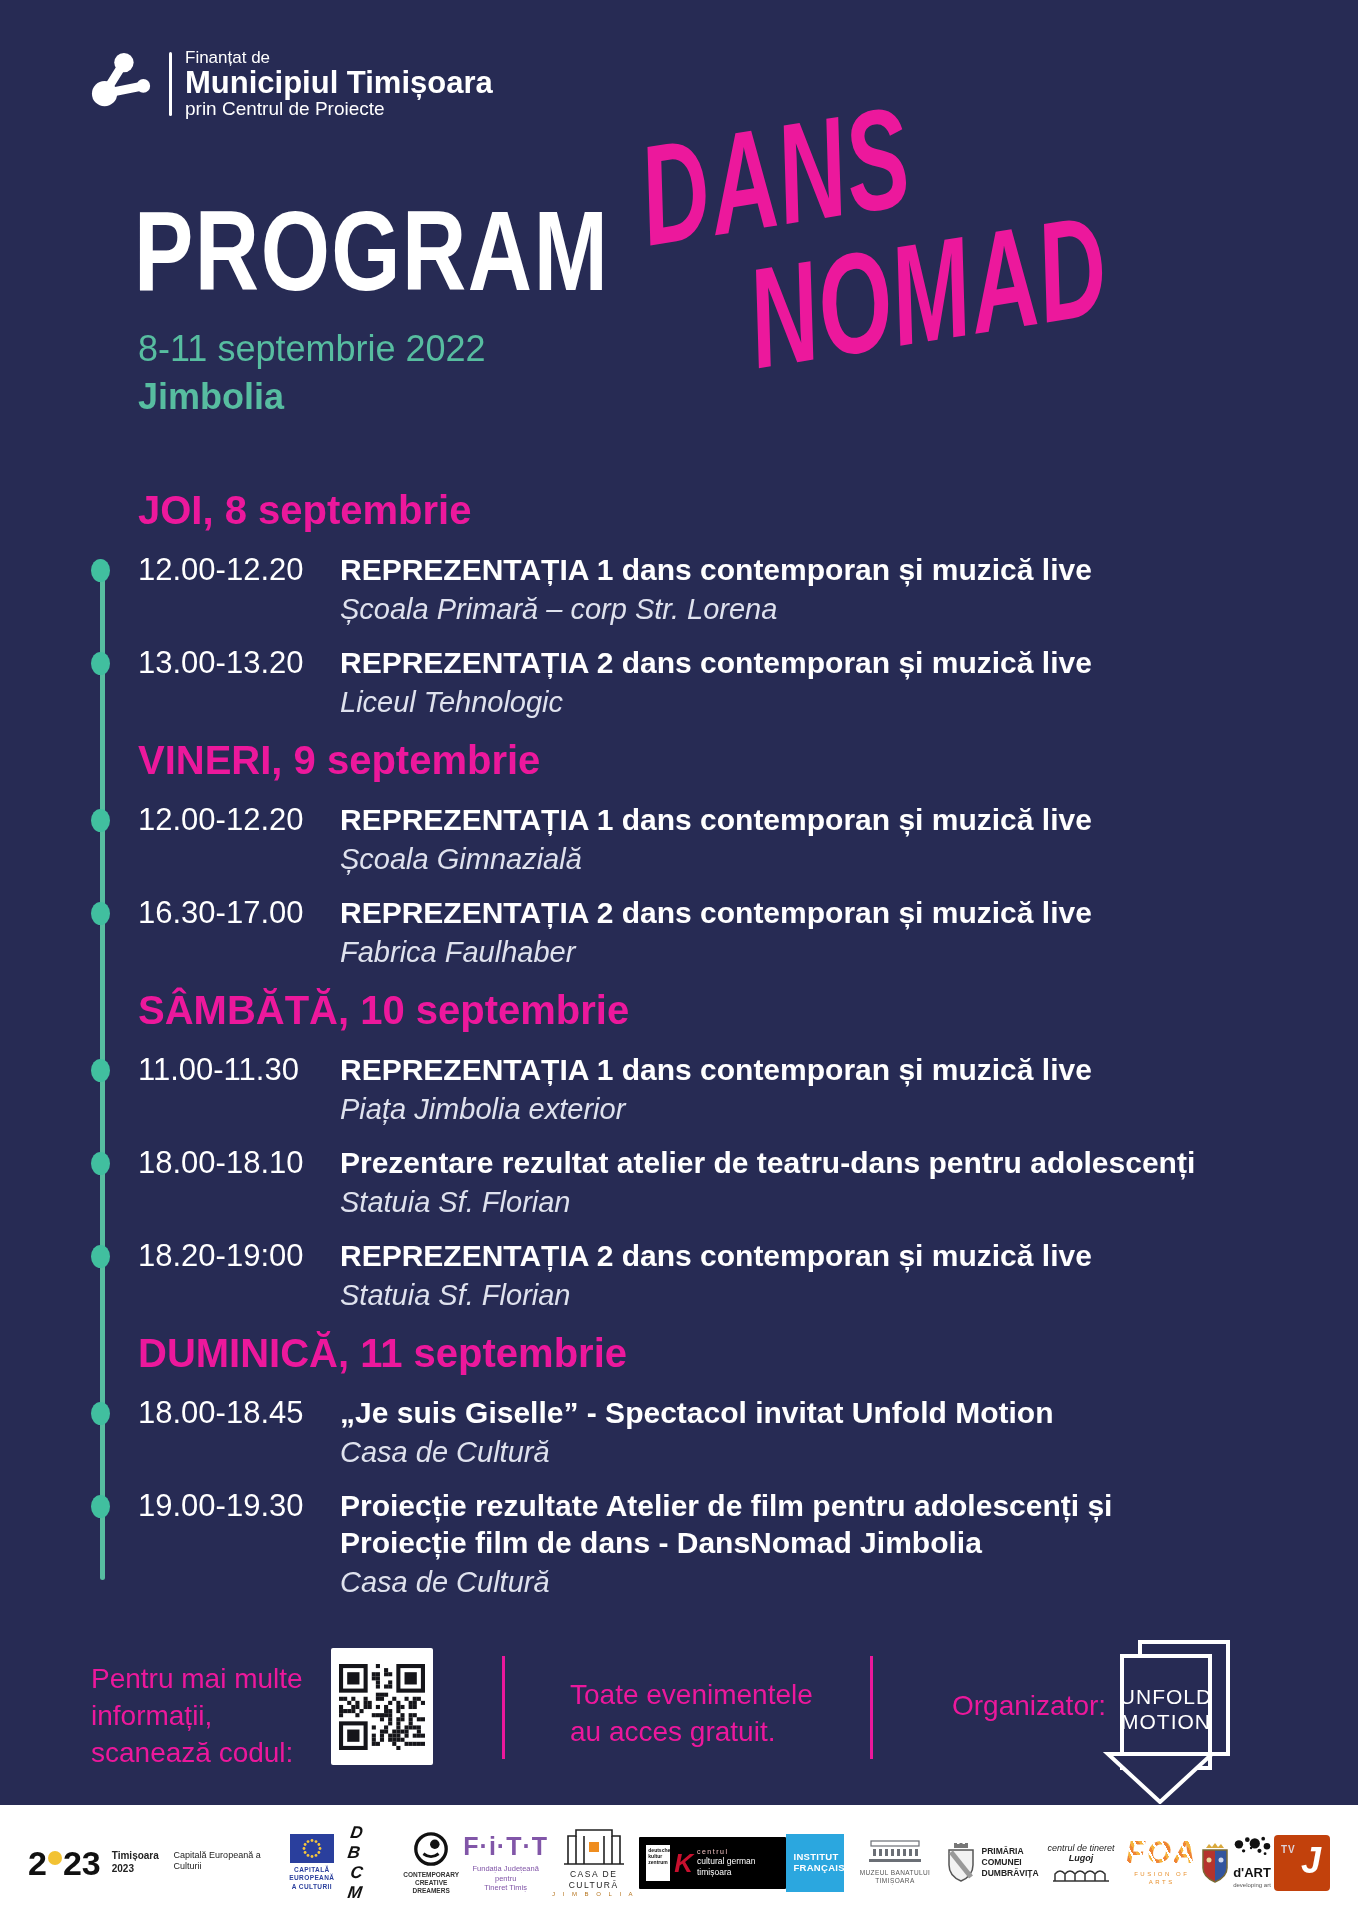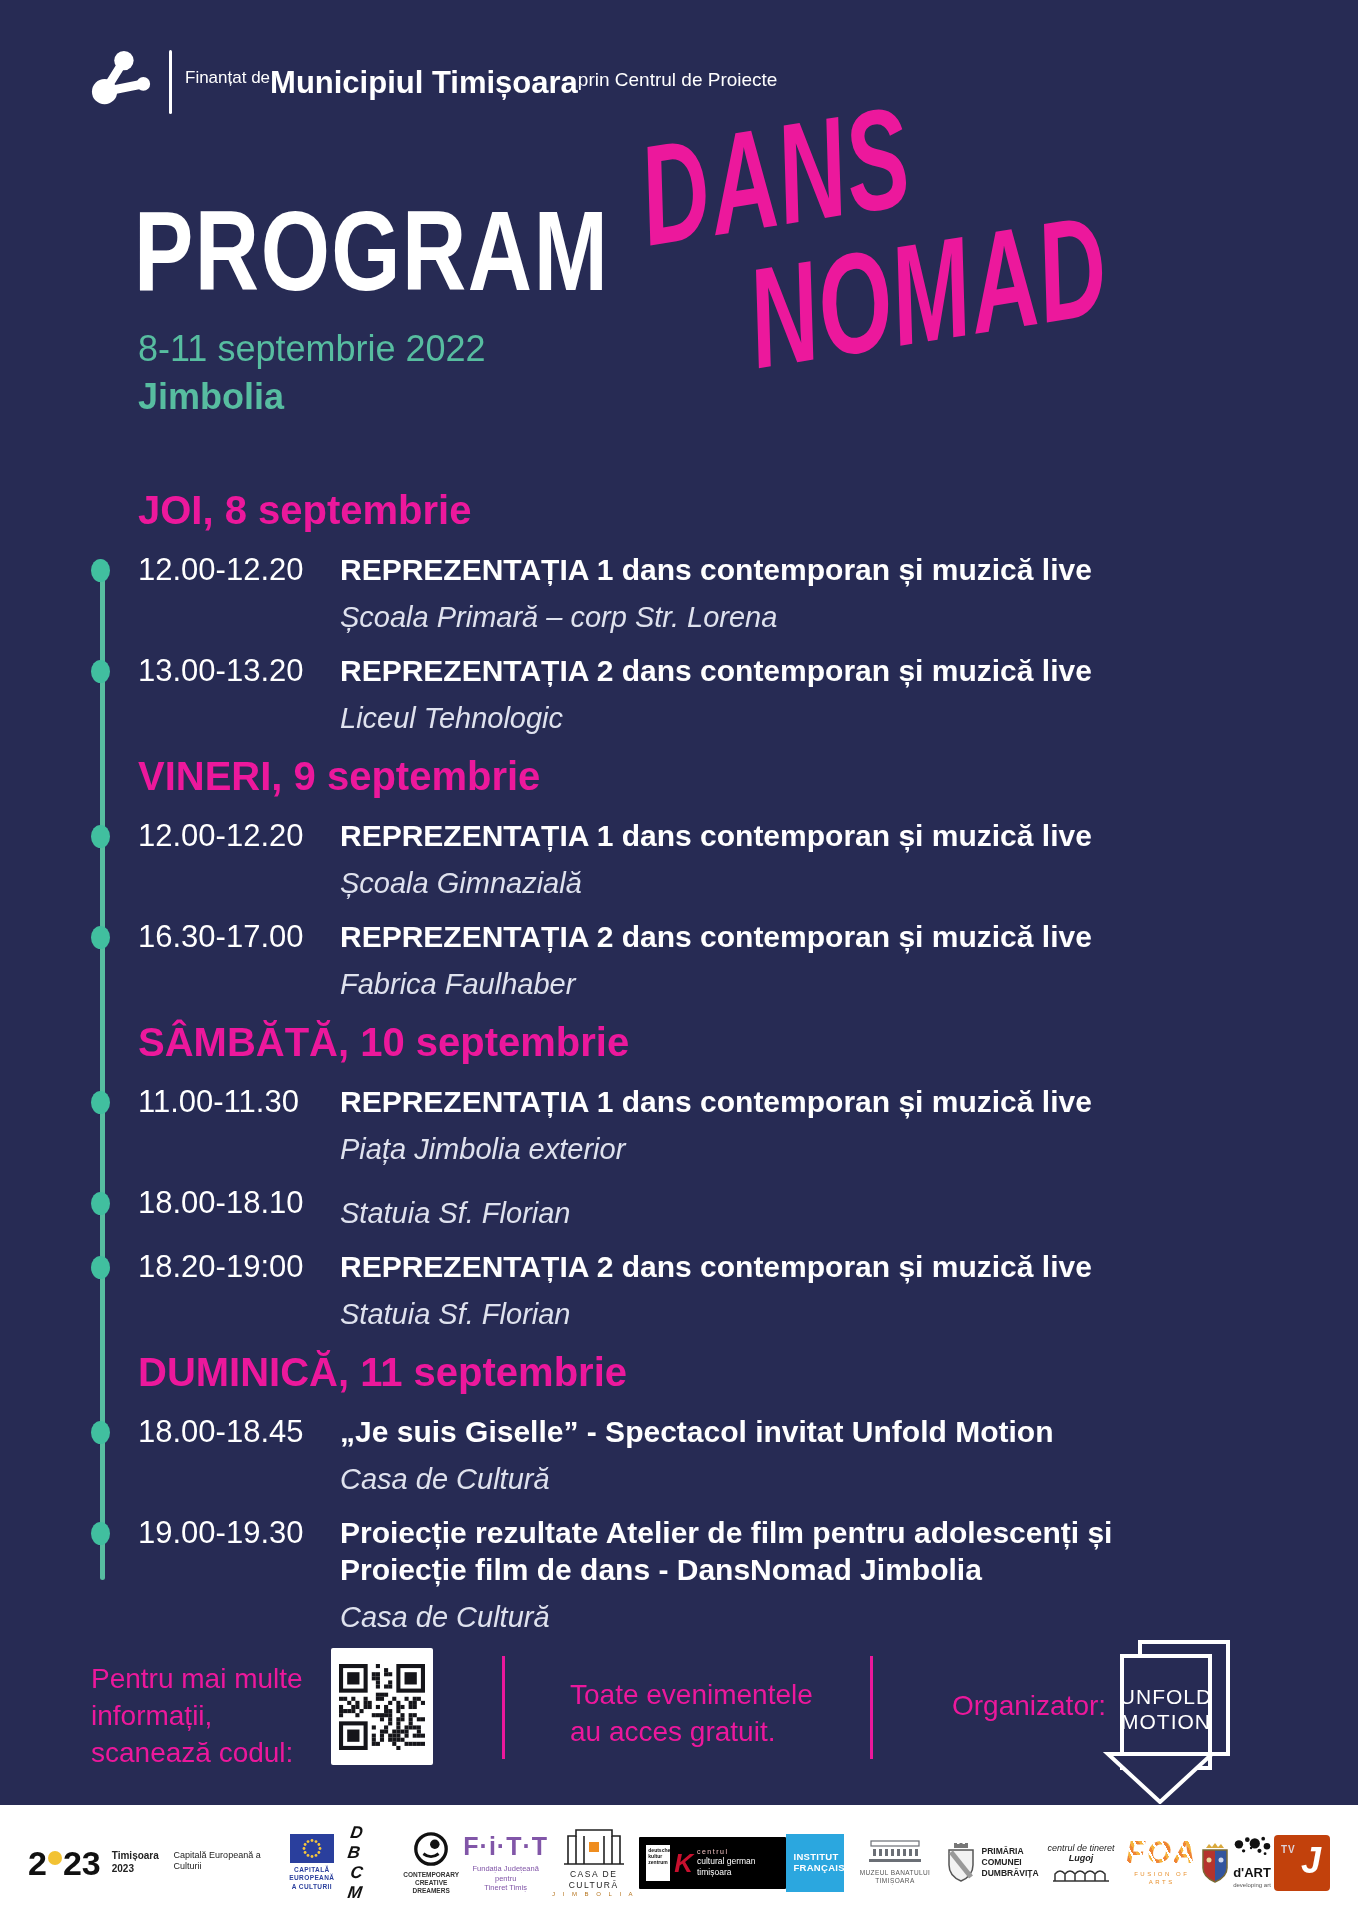--- a/index.html
+++ b/index.html
@@ -7,21 +7,21 @@
   }
   html,body{margin:0;padding:0;background:#444;}
   .poster{
     position:relative;width:1358px;height:1920px;overflow:hidden;
     background:var(--bg);font-family:"Liberation Sans",sans-serif;
     -webkit-font-smoothing:antialiased;
   }
   
   .funder{position:absolute;left:88px;top:48px;display:flex;align-items:center;gap:13px;color:#fff;}
   .funder-bar{width:3px;height:64px;background:#fff;border-radius:2px;}
-  .funder-text{display:flex;flex-direction:row;justify-content:center;}
+  .funder-text{display:flex;flex-direction:column;justify-content:center;}
   .funder-l1{font-size:17px;line-height:20px;}
   .funder-l2{font-size:31px;line-height:29px;font-weight:bold;}
   .funder-l3{font-size:19px;line-height:23px;}
   
   .program{position:absolute;left:134px;top:196px;color:#fff;font-size:114px;line-height:110px;
     font-weight:bold;letter-spacing:2px;transform:scaleX(0.78);transform-origin:left top;white-space:nowrap;}
   .date-range{position:absolute;left:138px;top:328px;color:var(--teal);font-size:36px;line-height:42px;}
   .city{position:absolute;left:138px;top:376px;color:var(--teal);font-size:36px;line-height:42px;font-weight:bold;}
   
   .brand{position:absolute;left:648px;top:88px;transform:rotate(-9deg);color:var(--pink);
@@ -33,21 +33,21 @@
   .timeline{position:absolute;left:100px;top:565px;width:5px;height:1015px;background:var(--teal);border-radius:3px;}
   .schedule{position:absolute;left:138px;top:487px;width:1150px;}
   .day-heading{color:var(--pink);font-size:40px;line-height:46px;font-weight:bold;margin:8px 0 18px;}
   .day:first-child .day-heading{margin-top:0;}
   .event{display:flex;margin-bottom:18px;position:relative;}
   .bullet{position:absolute;left:-47px;top:8px;width:19px;height:23px;border-radius:50%;background:var(--teal-dot);}
   .time{width:202px;flex:none;color:#fff;font-size:31px;line-height:37px;}
   .details{flex:1;}
   .etitle{color:#fff;font-weight:bold;font-size:30px;line-height:37px;}
   .etitle.opt:empty{display:none;}
-  .elocation{color:#dfe2ee;font-style:italic;font-size:29px;line-height:33px;margin-top:13px;}
+  .elocation{color:#dfe2ee;font-style:italic;font-size:29px;line-height:33px;margin-top:5px;}
   
   .info-text{position:absolute;left:91px;top:1660px;color:var(--pink);font-size:28px;line-height:37px;}
   .qr-box{position:absolute;left:331px;top:1648px;width:102px;height:117px;background:#fff;
     display:flex;align-items:center;justify-content:center;border-radius:2px;}
   .fdiv{position:absolute;width:3px;height:103px;top:1656px;background:var(--pink);}
   .fdiv1{left:502px;} .fdiv2{left:870px;}
   .free-text{position:absolute;left:570px;top:1676px;color:var(--pink);font-size:28px;line-height:37px;}
   .org-label{position:absolute;left:952px;top:1690px;color:var(--pink);font-size:28px;}
   .unfold-logo{position:absolute;left:1100px;top:1636px;}
   
@@ -173,20 +173,21 @@
         <div class="time">11.00-11.30</div>
         <div class="details">
           <div class="etitle">REPREZENTAȚIA 1 dans contemporan și muzică live</div>
           <div class="elocation">Piața Jimbolia exterior</div>
         </div>
       </div>
       <div class="event">
         <span class="bullet"></span>
         <div class="time">18.00-18.10</div>
         <div class="details">
+          <div class="etitle">Prezentare rezultat atelier de teatru-dans pentru adolescenți</div>
           <div class="elocation">Statuia Sf. Florian</div>
         </div>
       </div>
       <div class="event">
         <span class="bullet"></span>
         <div class="time">18.20-19:00</div>
         <div class="details">
           <div class="etitle">REPREZENTAȚIA 2 dans contemporan și muzică live</div>
           <div class="elocation">Statuia Sf. Florian</div>
         </div>

